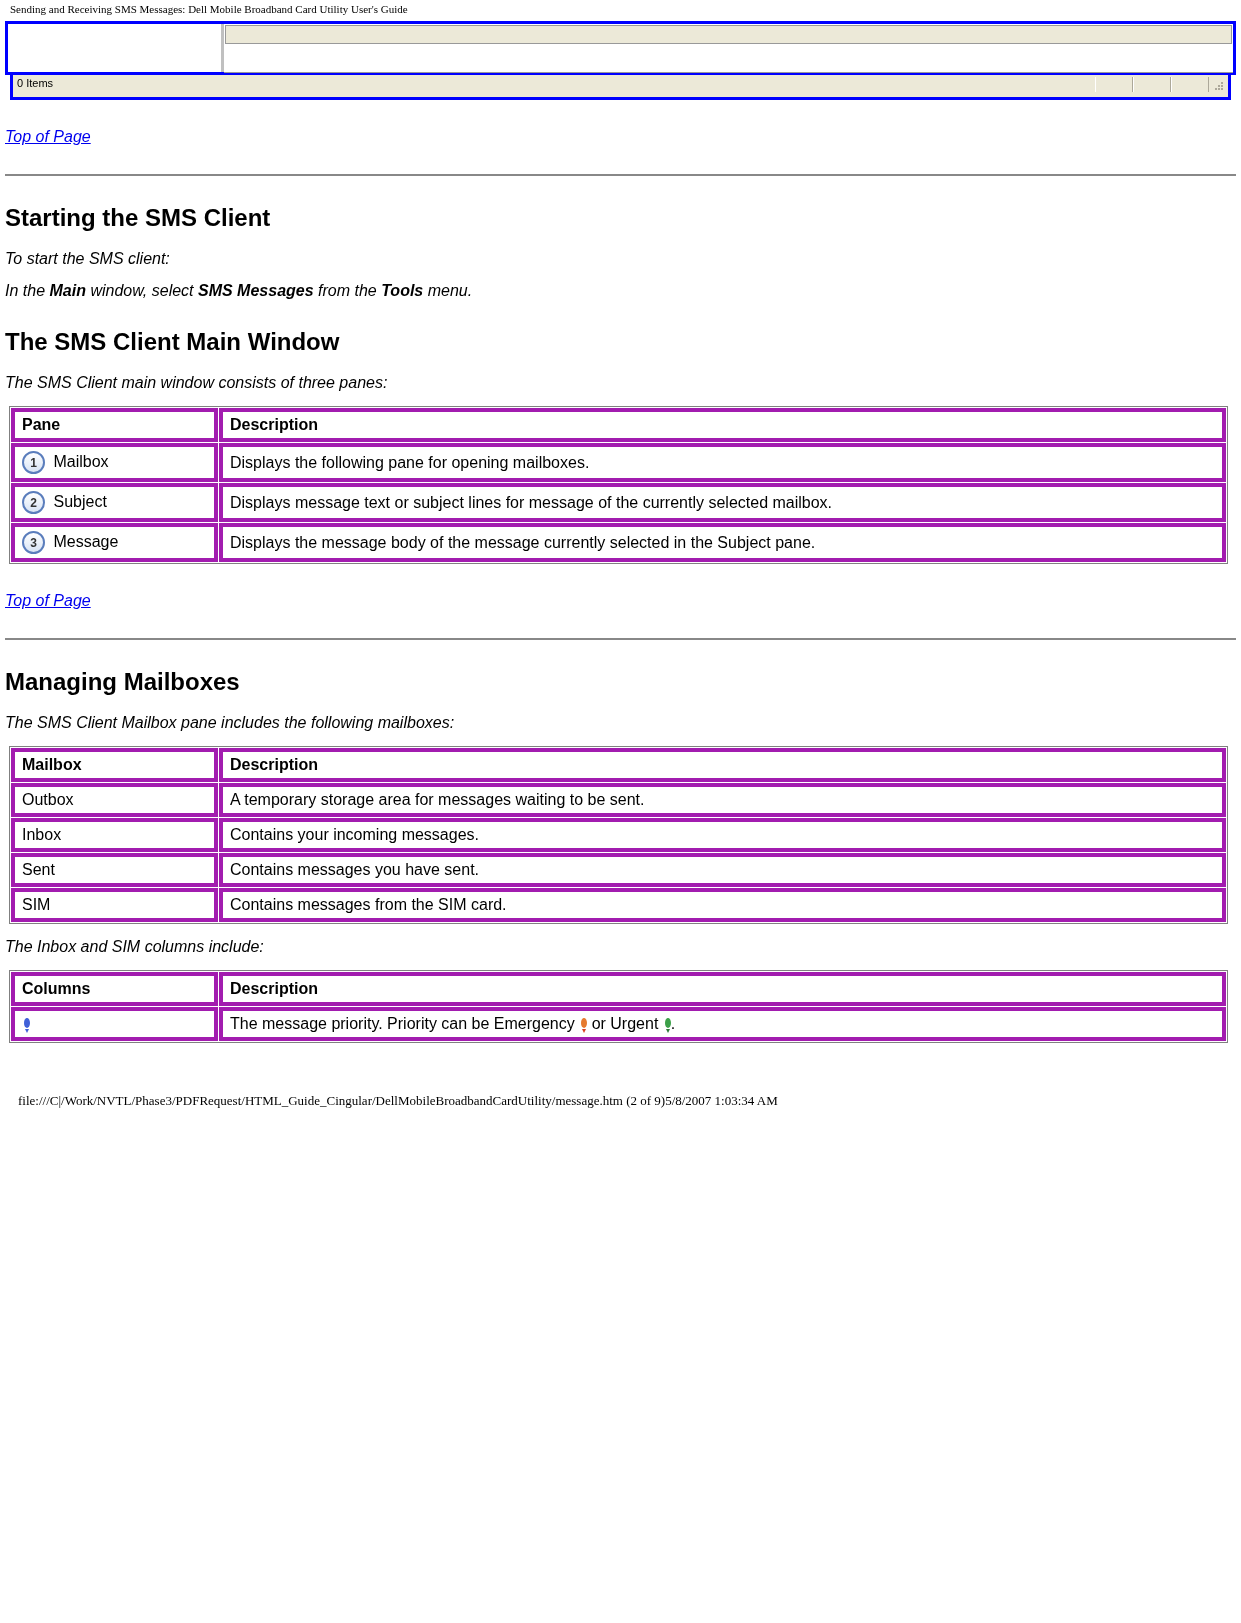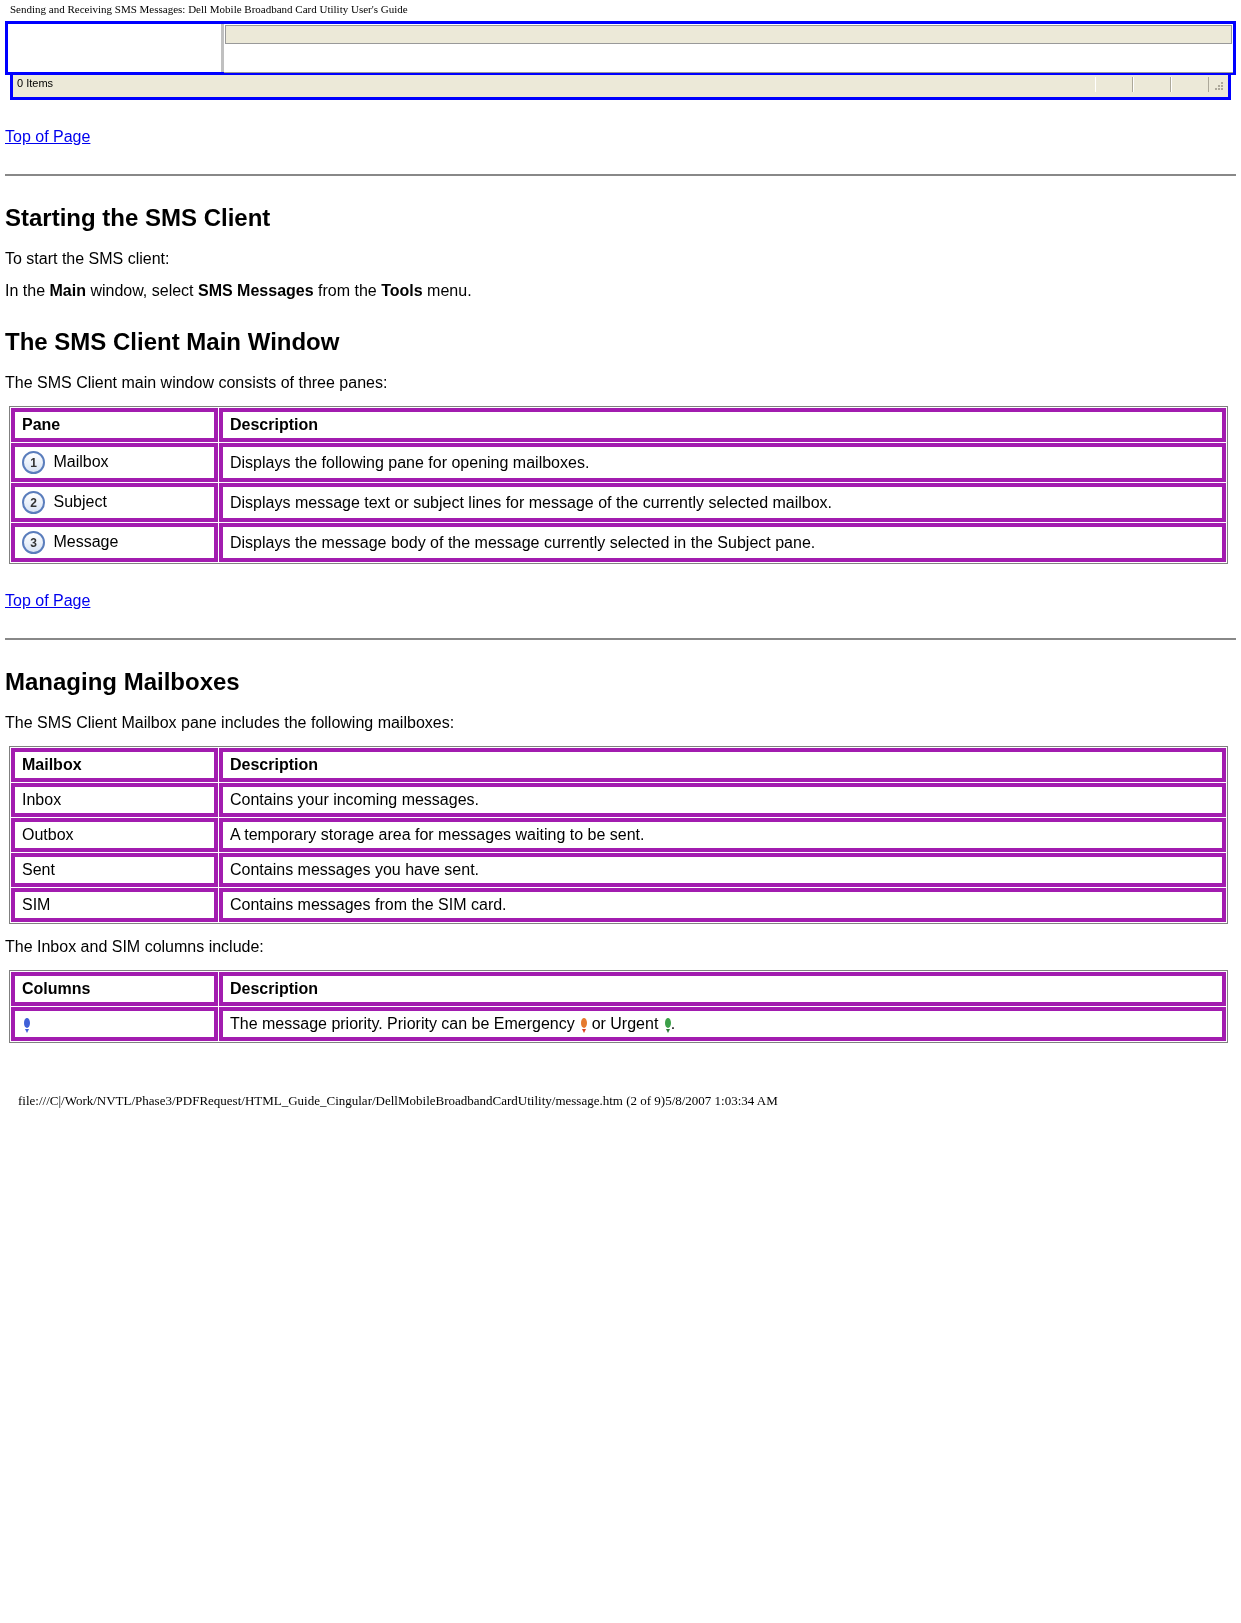--- a/index.html
+++ b/index.html
@@ -105,20 +105,21 @@
       border-top: 2px solid #888;
       margin: 28px 0;
     }
     h2 {
       font-size: 24px;
       font-weight: bold;
       margin: 28px 0 18px 0;
     }
     p {
       margin: 14px 0;
+      font-style: italic;
     }
     table {
       border-collapse: separate;
       border-spacing: 1px;
       width: 99%;
       margin: 6px 0 12px 4px;
       border: 1px solid #808080;
     }
     th, td {
       border: 4px solid #a21caf;
@@ -258,26 +259,26 @@
   <h2>Managing Mailboxes</h2>
   <p>The SMS Client Mailbox pane includes the following mailboxes:</p>
 
   <table>
     <tbody>
         <tr>
       <th class="col1">Mailbox</th>
       <th>Description</th>
     </tr>
     <tr>
+      <td class="col1">Outbox</td>
+      <td>A temporary storage area for messages waiting to be sent.</td>
+    </tr>
+    <tr>
       <td class="col1">Inbox</td>
       <td>Contains your incoming messages.</td>
-    </tr>
-    <tr>
-      <td class="col1">Outbox</td>
-      <td>A temporary storage area for messages waiting to be sent.</td>
     </tr>
     <tr>
       <td class="col1">Sent</td>
       <td>Contains messages you have sent.</td>
     </tr>
     <tr>
       <td class="col1">SIM</td>
       <td>Contains messages from the SIM card.</td>
     </tr>
   </tbody>

